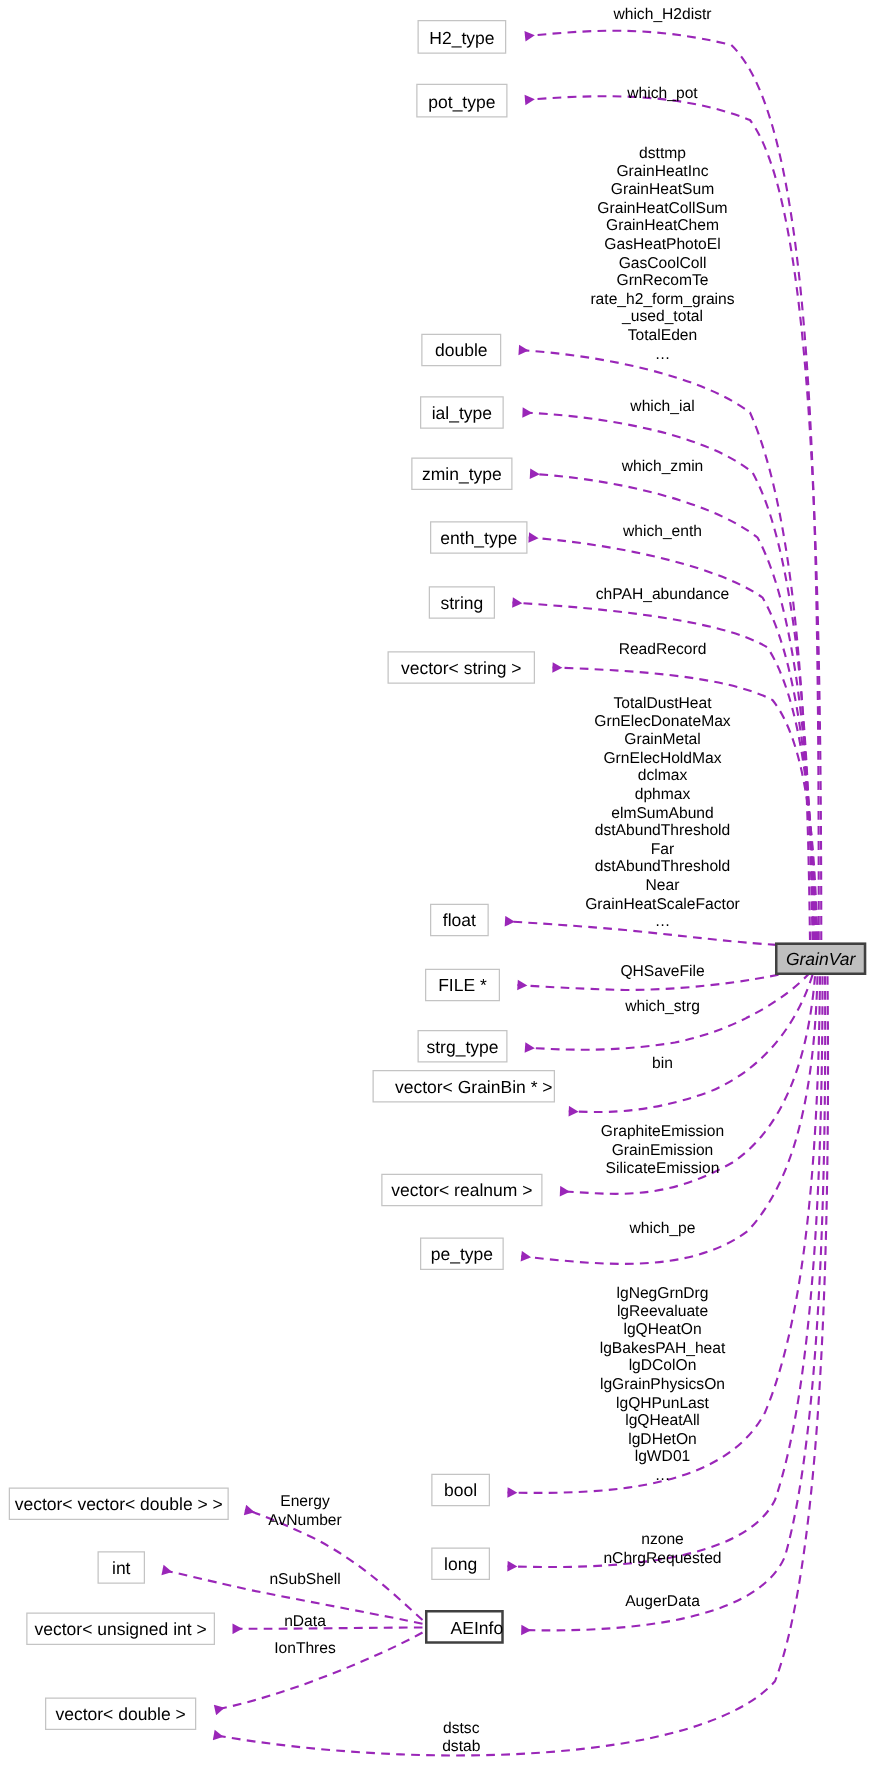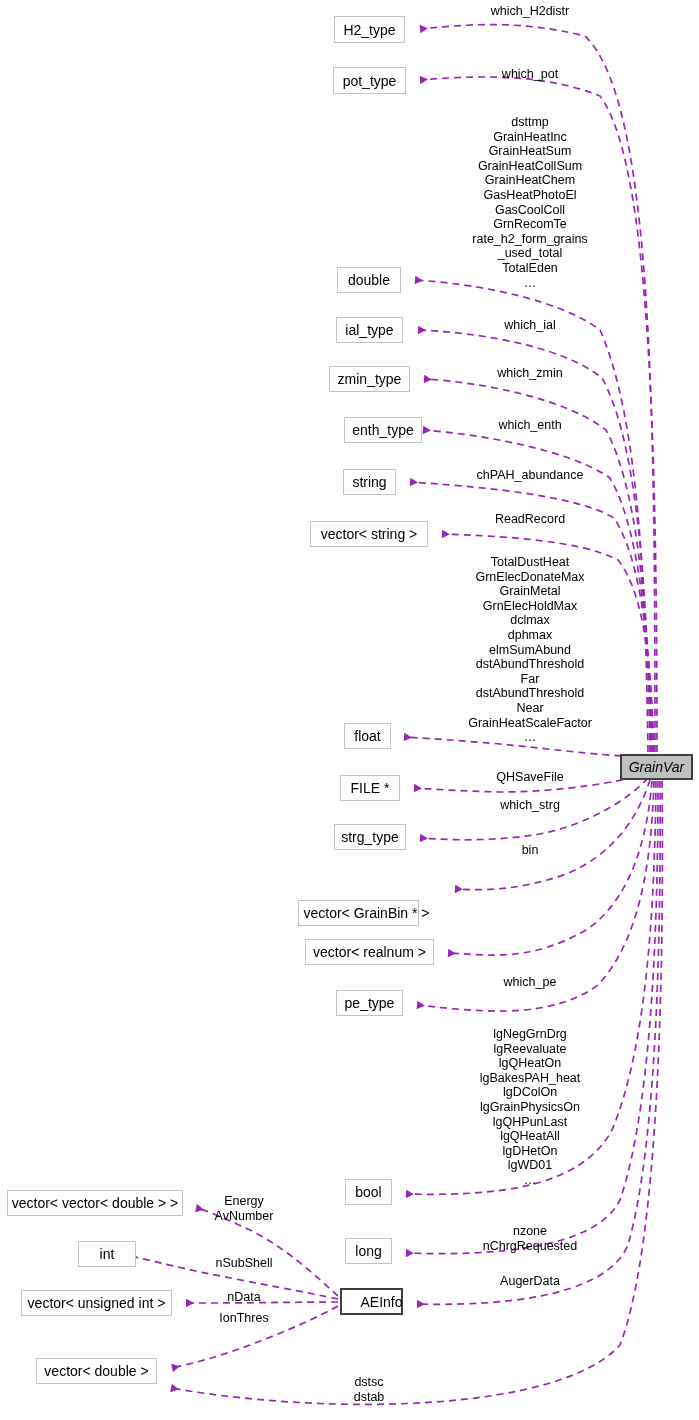--- a/index.html
+++ b/index.html
@@ -133,35 +133,35 @@
   <div class="node" style="left:343px;top:469px;width:53px;height:26px;">string</div>
 
   <div class="node" style="left:310px;top:521px;width:118px;height:26px;">vector&lt; string &gt;</div>
 
   <div class="node" style="left:344px;top:723px;width:47px;height:26px;">float</div>
 
   <div class="node" style="left:340px;top:775px;width:60px;height:26px;">FILE *</div>
 
   <div class="node" style="left:334px;top:824px;width:72px;height:26px;">strg_type</div>
 
-  <div class="node" style="left:298px;top:900px;width:121px;height:26px;padding-left:16px;">vector&lt; GrainBin * &gt;</div>
+  <div class="node" style="left:298px;top:856px;width:146px;height:26px;padding-left:16px;">vector&lt; GrainBin * &gt;</div>
 
   <div class="node" style="left:305px;top:939px;width:129px;height:26px;">vector&lt; realnum &gt;</div>
 
   <div class="node" style="left:336px;top:990px;width:67px;height:26px;">pe_type</div>
 
   <div class="node" style="left:345px;top:1179px;width:47px;height:26px;">bool</div>
 
   <div class="node" style="left:345px;top:1238px;width:47px;height:26px;">long</div>
 
   <div class="node emph" style="left:340px;top:1288px;width:63px;height:27px;padding-left:20px;">AEInfo</div>
 
   <div class="node" style="left:7px;top:1190px;width:176px;height:26px;">vector&lt; vector&lt; double &gt; &gt;</div>
 
-  <div class="node" style="left:78px;top:1241px;width:58px;height:26px;">int</div>
+  <div class="node" style="left:78px;top:1241px;width:38px;height:26px;">int</div>
 
   <div class="node" style="left:21px;top:1290px;width:151px;height:26px;">vector&lt; unsigned int &gt;</div>
 
   <div class="node" style="left:36px;top:1358px;width:121px;height:26px;">vector&lt; double &gt;</div>
 
   <div class="edge-label" style="left:530px;top:4px;">which_H2distr</div>
 
   <div class="edge-label" style="left:530px;top:67px;">which_pot</div>
 
   <div class="edge-label" style="left:530px;top:115px;">dsttmp
@@ -200,20 +200,23 @@
 Near
 GrainHeatScaleFactor
 …</div>
 
   <div class="edge-label" style="left:530px;top:770px;">QHSaveFile</div>
 
   <div class="edge-label" style="left:530px;top:798px;">which_strg</div>
 
   <div class="edge-label" style="left:530px;top:843px;">bin</div>
 
+  <div class="edge-label" style="left:530px;top:898px;">GraphiteEmission
+GrainEmission
+SilicateEmission</div>
 
   <div class="edge-label" style="left:530px;top:975px;">which_pe</div>
 
   <div class="edge-label" style="left:530px;top:1027px;">lgNegGrnDrg
 lgReevaluate
 lgQHeatOn
 lgBakesPAH_heat
 lgDColOn
 lgGrainPhysicsOn
 lgQHPunLast

